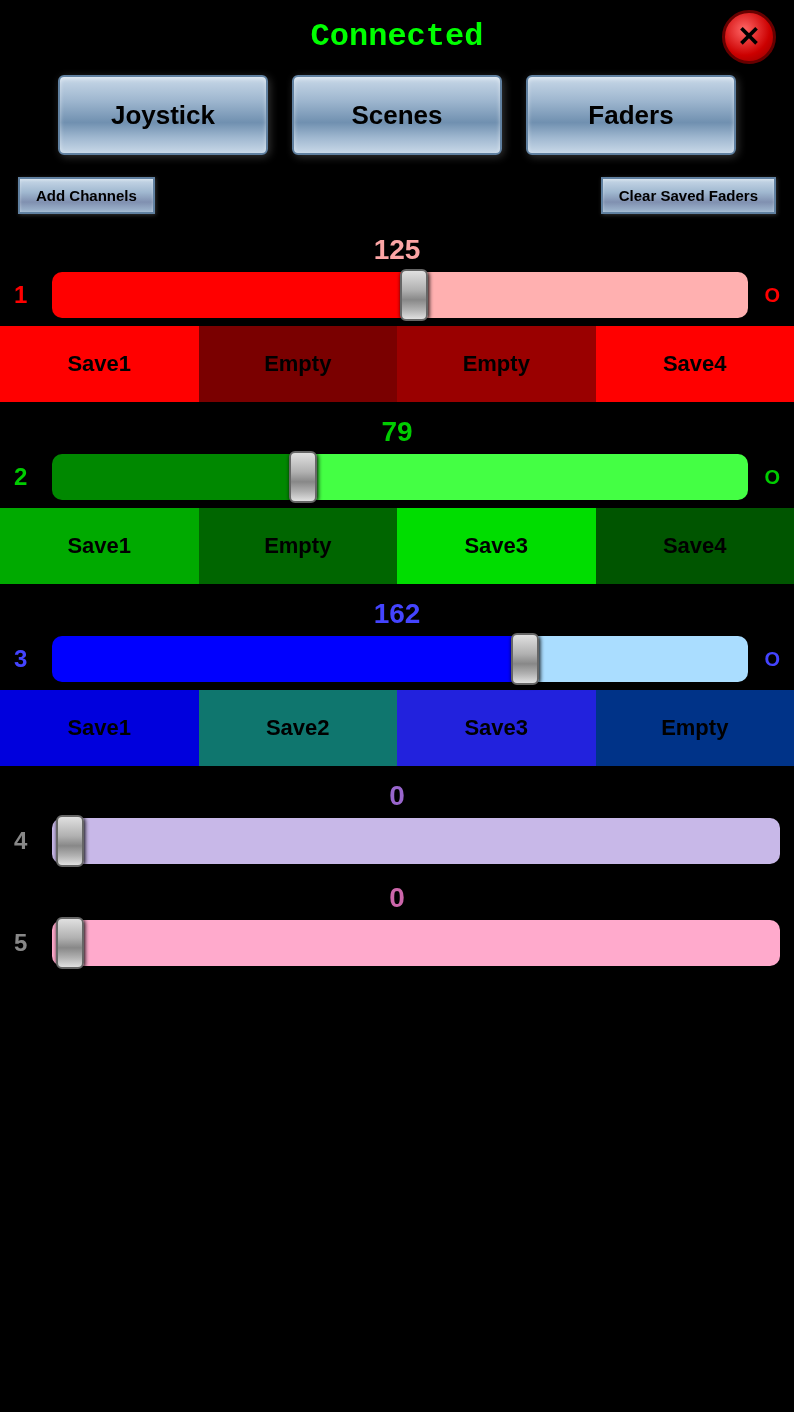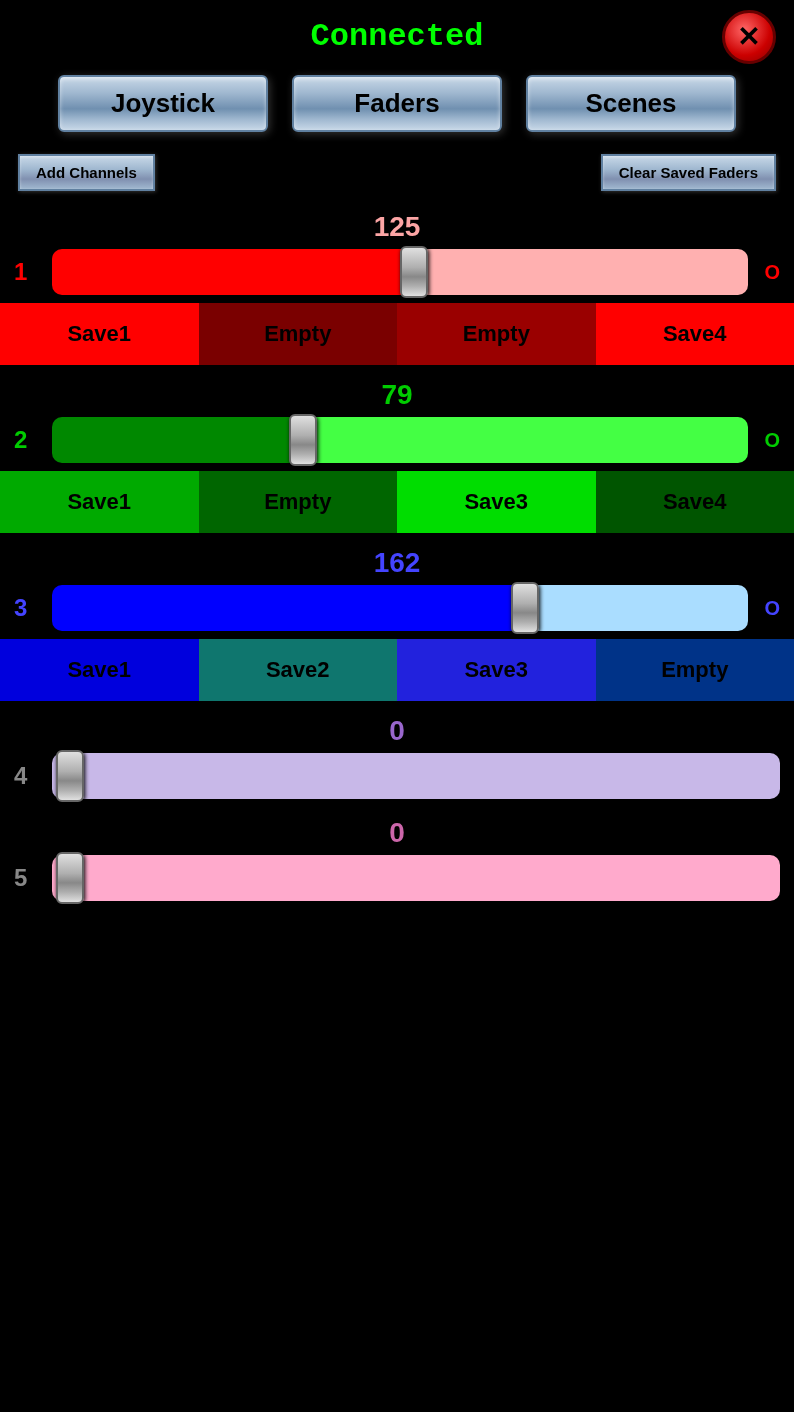--- a/index.html
+++ b/index.html
@@ -50,21 +50,21 @@
     
     .nav-row {
       display: flex;
       justify-content: center;
       gap: 24px;
       padding: 10px 20px 16px 20px;
     }
     .nav-btn {
       flex: 1;
       max-width: 210px;
-      height: 57px;
+      height: 80px;
       background: linear-gradient(180deg, #c8d8e8 0%, #a0b8d0 30%, #7090b0 60%, #a0b8d0 80%, #c8d8e8 100%);
       border: 2px solid #6080a0;
       border-radius: 6px;
       font-size: 26px;
       font-weight: bold;
       color: #000;
       cursor: pointer;
       box-shadow: 2px 2px 8px #333, inset 0 2px 4px rgba(255,255,255,0.5);
       text-align: center;
       display: flex;
@@ -144,21 +144,21 @@
     }
 
     
     .save-row {
       display: flex;
       gap: 0;
       margin: 4px 0 0 0;
     }
     .save-btn {
       flex: 1;
-      height: 62px;
+      height: 76px;
       font-size: 22px;
       font-weight: bold;
       color: #000;
       border: none;
       cursor: pointer;
       display: flex;
       align-items: center;
       justify-content: center;
     }
 
@@ -217,22 +217,22 @@
 
 <div class="header">
   <span class="connected-label">Connected</span>
   <div class="close-btn">
     <span>✕</span>
   </div>
 </div>
 
 <div class="nav-row">
   <button class="nav-btn">Joystick</button>
+  <button class="nav-btn">Scenes</button>
   <button class="nav-btn">Faders</button>
-  <button class="nav-btn">Scenes</button>
 </div>
 
 <div class="action-row">
   <button class="action-btn">Add Channels</button>
   <button class="action-btn">Clear Saved Faders</button>
 </div>
 
 <div class="channel-section">
   <div class="channel-value ch1-value">125</div>
   <div class="slider-row">

